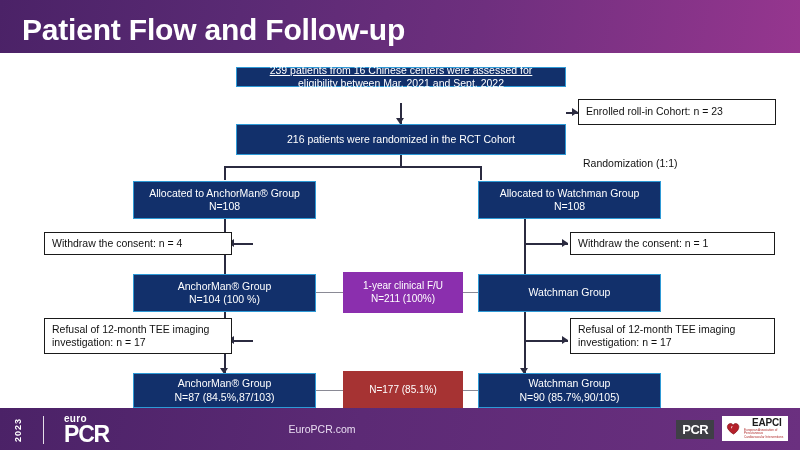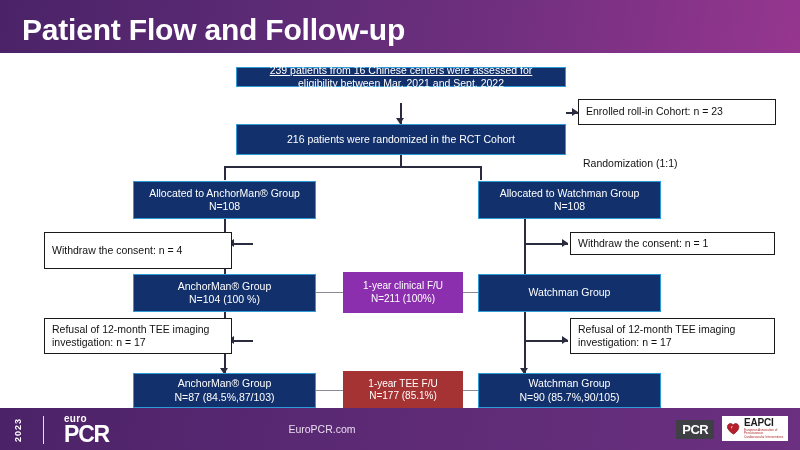--- a/index.html
+++ b/index.html
@@ -56,21 +56,21 @@
     padding:3px 6px;letter-spacing:-0.6px;line-height:13px;
   }
   #footer-eapci{
     position:absolute;right:12px;top:8px;width:66px;height:25px;
     background:#ffffff;display:flex;align-items:center;gap:3px;
     padding:0 4px;box-sizing:border-box;
   }
   .eapci-heart{width:15px;height:15px;position:relative;flex:0 0 auto;}
   .eapci-heart svg{display:block;}
   #eapci-texts{display:flex;flex-direction:column;line-height:1;}
-  #eapci-name{color:#1b1b1b;font-size:10px;font-weight:bold;letter-spacing:-0.2px;}
+  #eapci-name{color:#1b1b1b;font-size:10px;font-weight:bold;letter-spacing:-0.2px;margin-left:8px;}
   #eapci-sub{color:#b02a2a;font-size:3.1px;letter-spacing:0px;margin-top:1px;}
 
   
   .node{
     position:absolute;box-sizing:border-box;
     display:flex;align-items:center;justify-content:center;
     text-align:center;line-height:1.25;
   }
   .node-navy{
     background:#12306b;border:1.4px solid #2e9ad6;color:#ffffff;
@@ -169,21 +169,21 @@
         <span>N=108</span>
       </div>
     </div>
 
     <div class="vline" style="left:224px;top:219px;height:55px;"></div>
 
     <div class="hline" style="left:253px;top:243px;width:-0px;"></div>
     <div class="hline" style="left:233px;top:243px;width:20px;"></div>
     <div class="arrow-left" style="left:228px;top:238.5px;"></div>
 
-    <div class="node node-white" style="left:44px;top:232px;width:188px;height:37px;">
+    <div class="node node-white" style="left:44px;top:232px;width:188px;height:23px;">
       <div class="txt">
         <span>Withdraw the consent: n = 4</span>
       </div>
     </div>
 
     <div class="vline" style="left:524px;top:219px;height:55px;"></div>
     <div class="hline" style="left:524px;top:243px;width:44px;"></div>
     <div class="arrow-right" style="left:562px;top:238.5px;"></div>
 
     <div class="node node-white" style="left:570px;top:232px;width:205px;height:23px;">
@@ -244,21 +244,20 @@
       <div class="txt">
         <span>AnchorMan® Group</span>
         <span>N=87 (84.5%,87/103)</span>
       </div>
     </div>
 
     <div class="grayline" style="left:316px;top:390px;width:27px;"></div>
 
     <div class="node node-red" style="left:343px;top:371px;width:120px;height:38px;">
       <div class="txt">
-        <span>1-year TEE F/U</span>
         <span>N=177 (85.1%)</span>
       </div>
     </div>
 
     <div class="grayline" style="left:463px;top:390px;width:15px;"></div>
 
     <div class="node node-navy" style="left:478px;top:373px;width:183px;height:35px;">
       <div class="txt">
         <span>Watchman Group</span>
         <span>N=90 (85.7%,90/105)</span>

